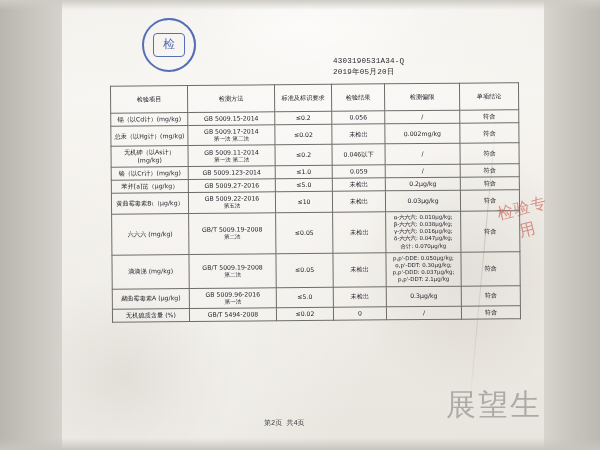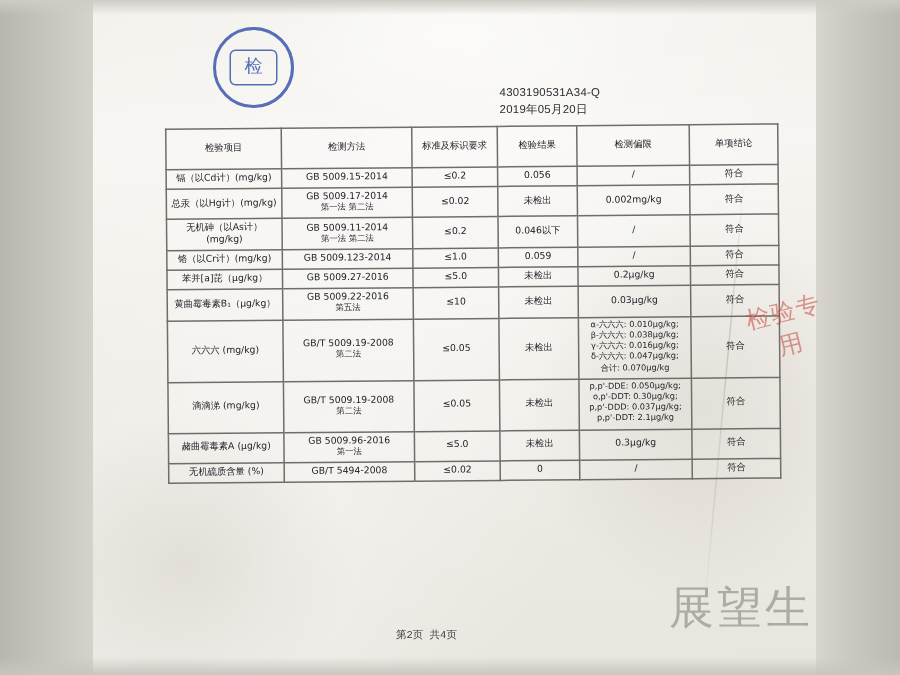--- a/index.html
+++ b/index.html
@@ -97,21 +97,21 @@
     border-left-color: transparent;
     border-bottom-color: transparent;
     transform: rotate(35deg);
   }
 
   
   #hdr {
     position: absolute;
     left: 333px;
     top: 56px;
-    font-family: Liberation Sans, sans-serif;
+    font-family: Liberation Mono, monospace;
     font-size: 7.6px;
     color: #2b2b30;
     line-height: 11px;
     letter-spacing: 0.2px;
   }
 
   
   #tablewrap {
     position: absolute;
     left: 111px;

